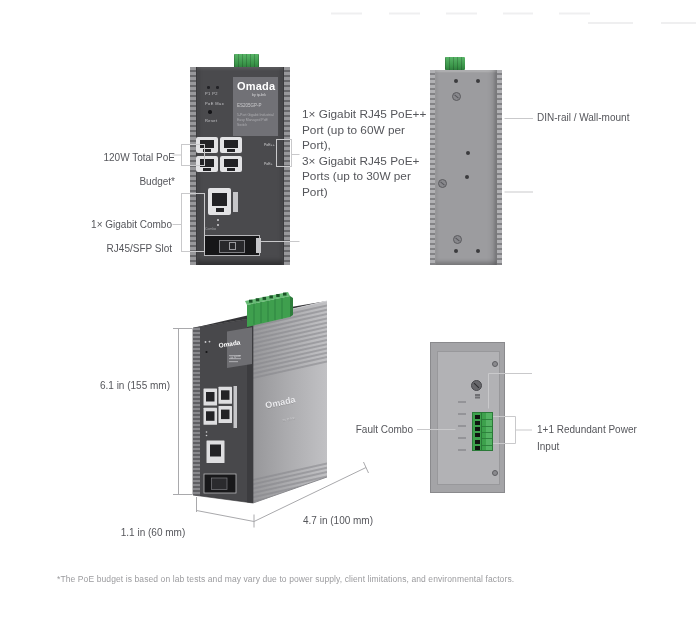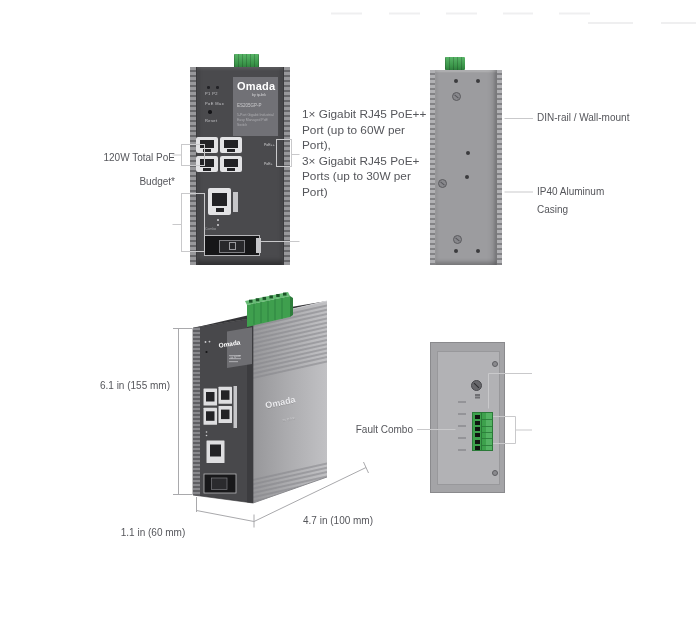--- a/index.html
+++ b/index.html
@@ -318,27 +318,30 @@
     <span>Omada</span><br>
     <span style="font-size:2.5px;font-weight:normal;color:#d5d5d8;margin-left:10px;">by tp-link</span>
   </div>
   <div class="lbl" style="left:266px;top:389px;width:44px;transform:rotate(-12deg);font-size:9px;line-height:8px;font-weight:bold;color:#ebebee;text-shadow:0 0.5px 0 rgba(0,0,0,.25);">
     <span>Omada</span><br>
     <span style="font-size:3px;font-weight:normal;color:#d8d8db;margin-left:14px;">by tp-link</span>
   </div>
 
   <div class="lbl ra lh20" style="left:50px;top:146px;width:125px;">120W Total PoE
 Budget*</div>
+  <div class="lbl ra lh20" style="left:50px;top:213px;width:122px;">1× Gigabit Combo
+RJ45/SFP Slot</div>
   <div class="lbl lh155" style="left:302px;top:107px;width:135px;">1× Gigabit RJ45 PoE++
 Port (up to 60W per
 Port),
 3× Gigabit RJ45 PoE+
 Ports (up to 30W per
 Port)</div>
   <div class="lbl" style="left:537px;top:110px;width:150px;">DIN-rail / Wall-mount</div>
-  <div class="lbl lh18" style="left:537px;top:183px;width:120px;">IP40 Aluminum
-Casing</div>
   <div class="lbl ra" style="left:65px;top:378px;width:105px;">6.1 in (155 mm)</div>
   <div class="lbl" style="left:99px;top:525px;width:108px;text-align:center;">1.1 in (60 mm)</div>
   <div class="lbl" style="left:303px;top:513px;width:110px;">4.7 in (100 mm)</div>
   <div class="lbl ra" style="left:333px;top:422px;width:80px;">Fault Combo</div>
-
+  <div class="lbl lh17" style="left:537px;top:421px;width:140px;">1+1 Redundant Power
+Input</div>
+
+  <div class="footnote" style="left:57px;top:574px;width:560px;">*The PoE budget is based on lab tests and may vary due to power supply, client limitations, and environmental factors.</div>
 </div>
 
 </body></html>

